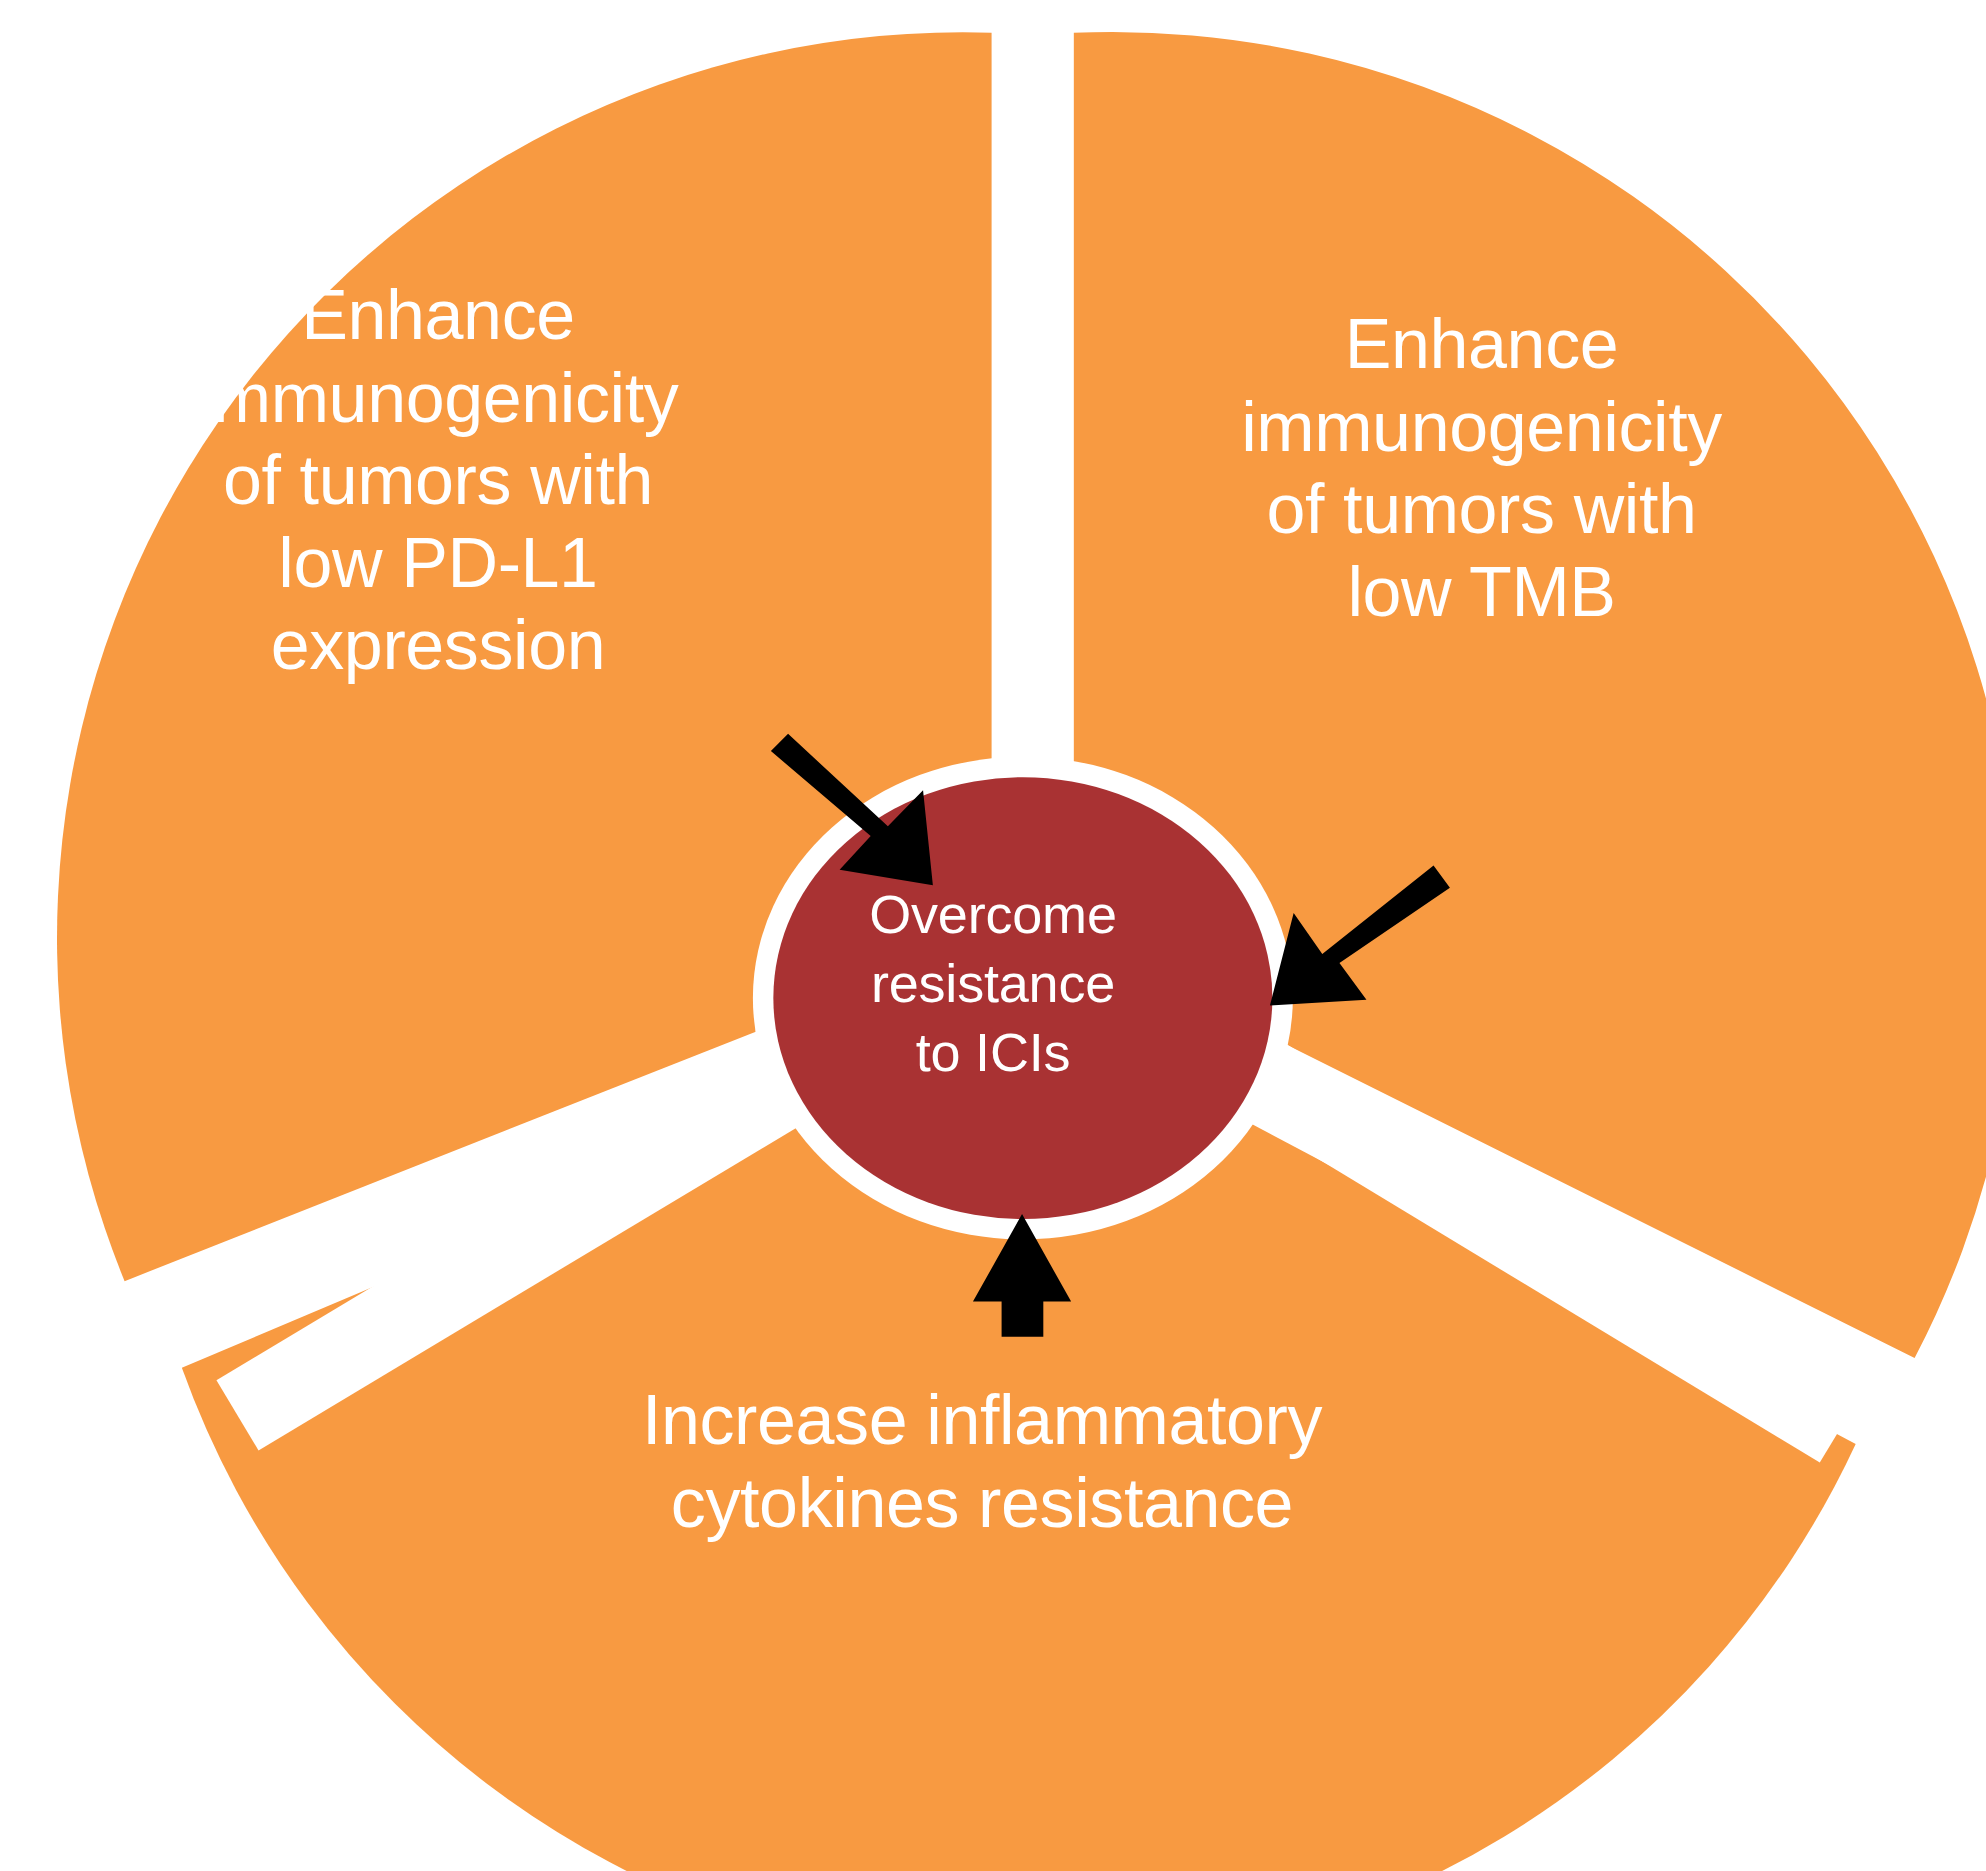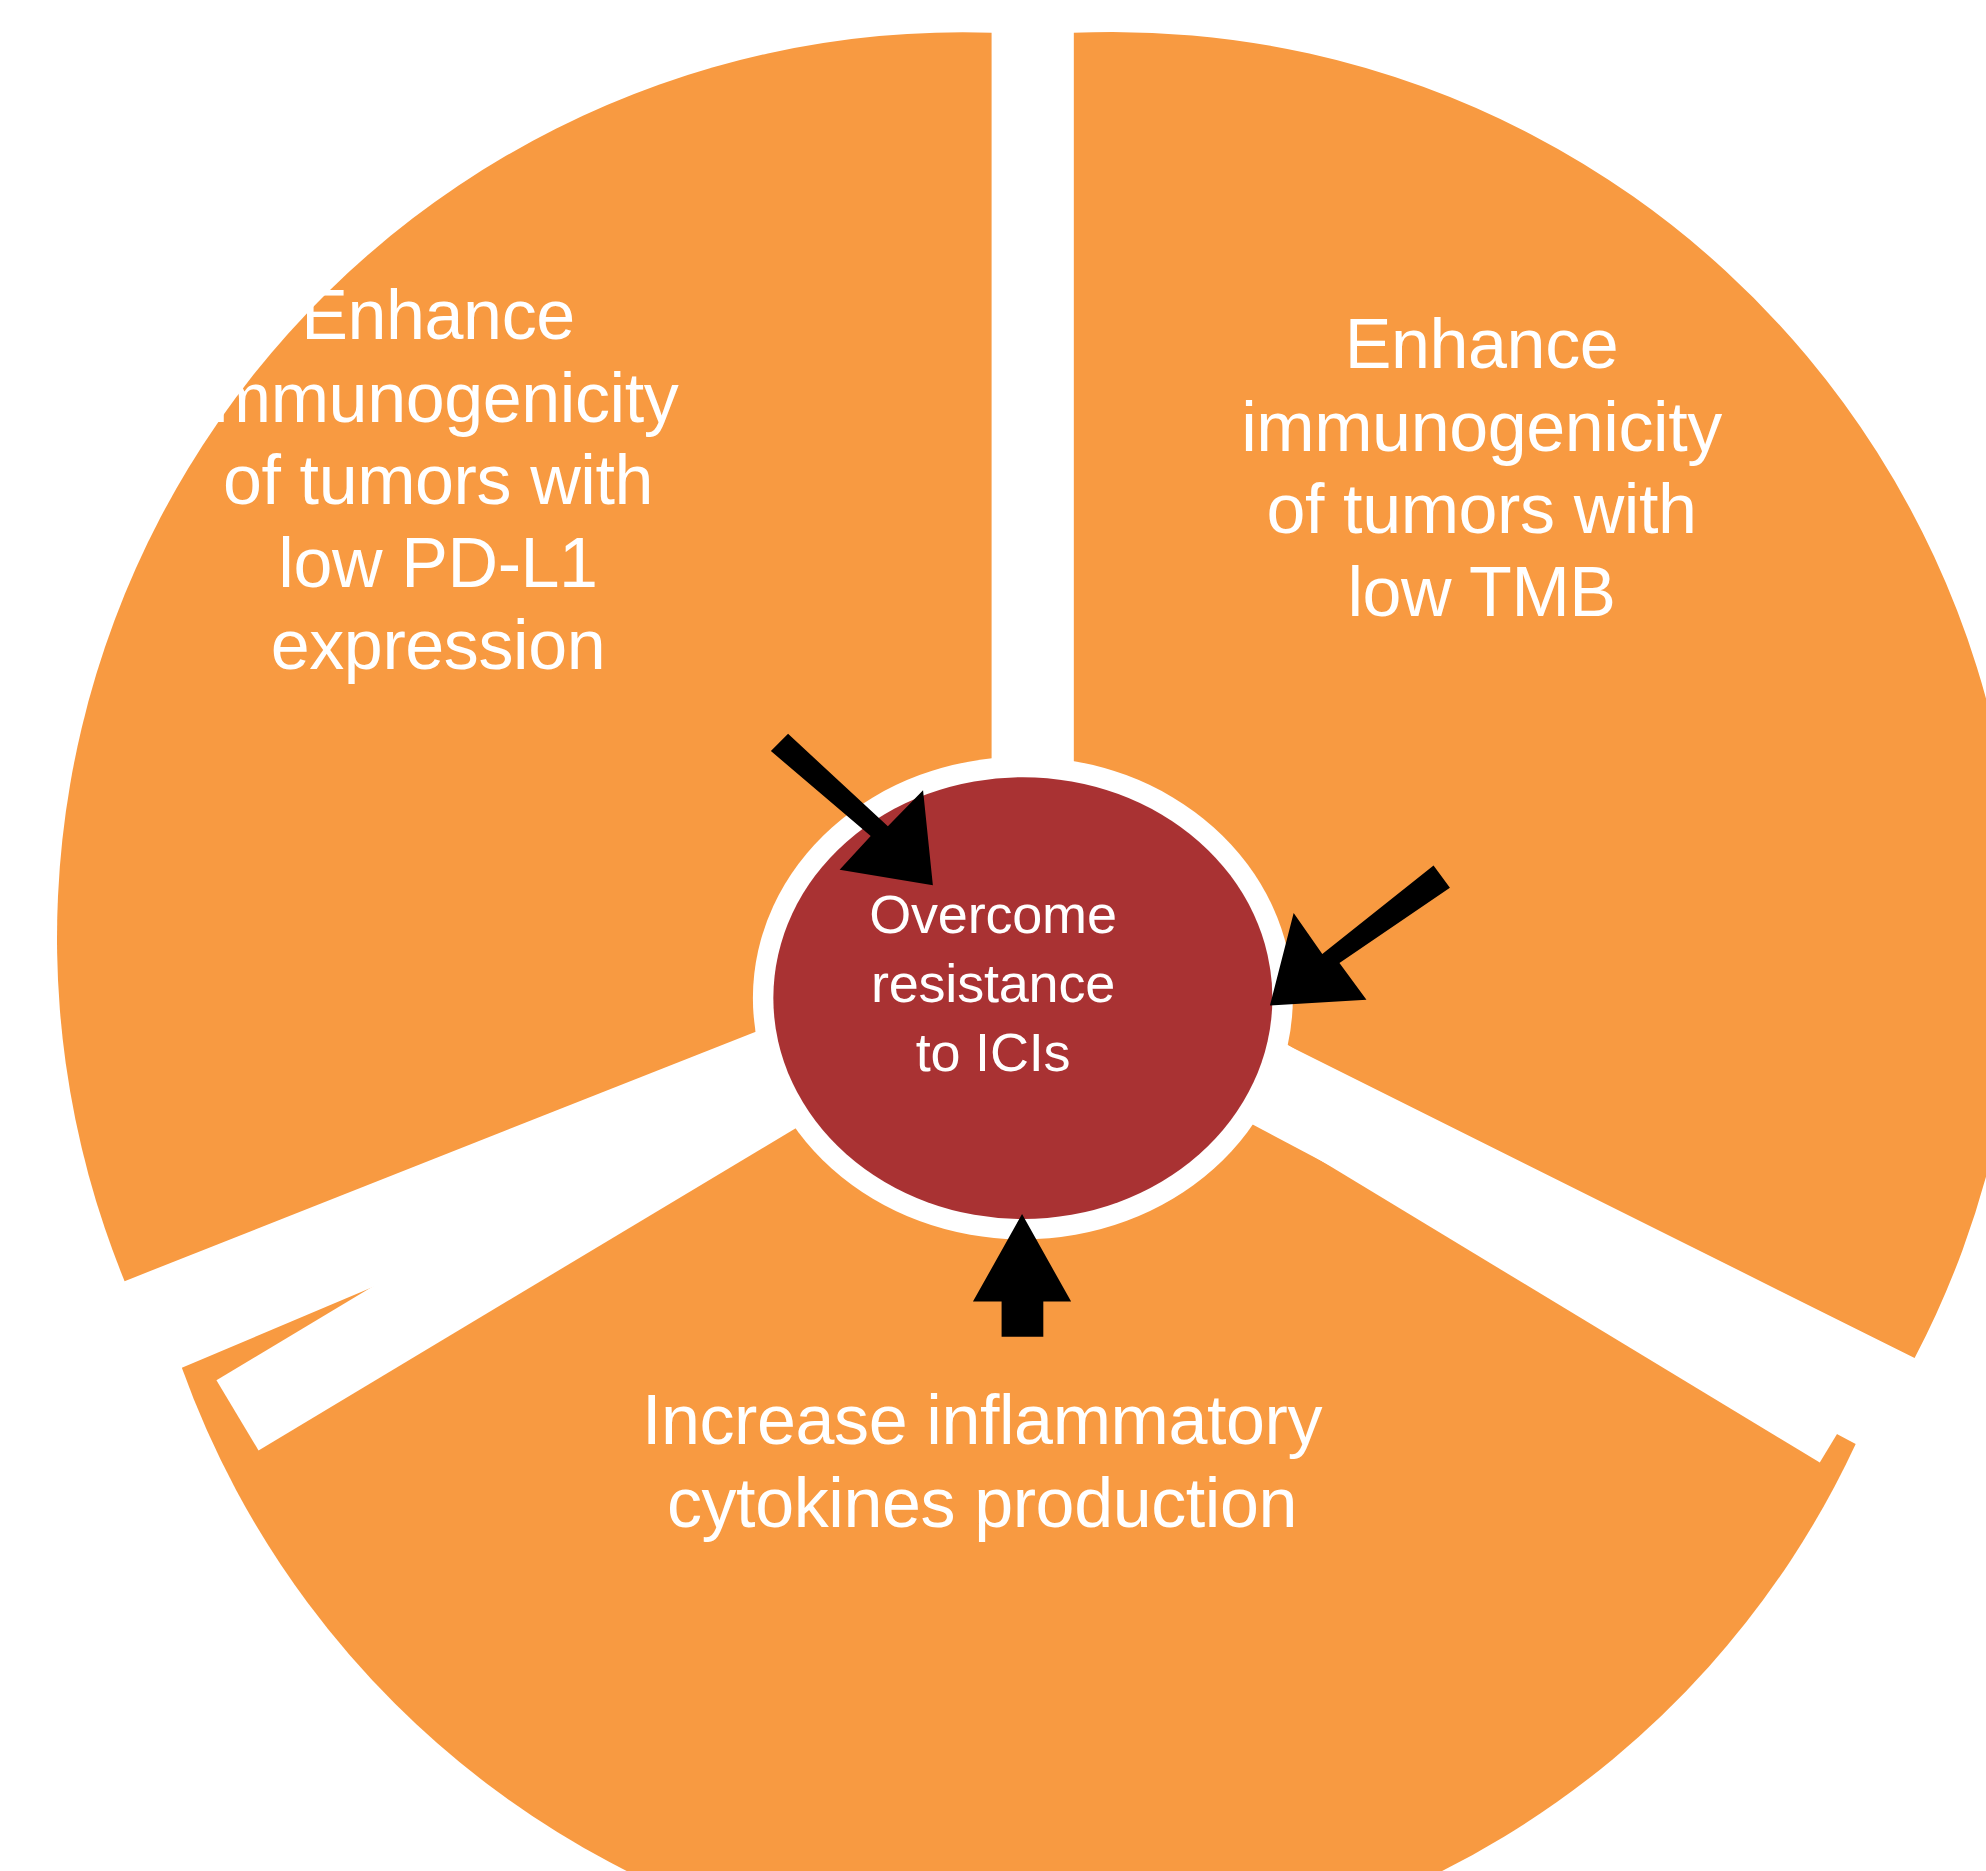--- a/index.html
+++ b/index.html
@@ -140,20 +140,20 @@
 of tumors with
 low PD-L1
 expression</div>
 
   <div class="segment-label" id="label-right">Enhance
 immunogenicity
 of tumors with
 low TMB</div>
 
   <div class="segment-label" id="label-bottom">Increase inflammatory
-cytokines production</div>
+cytokines resistance</div>
 
   <div id="label-center">Overcome
 resistance
 to ICIs</div>
 
 </div>
 
 
 </body></html>

